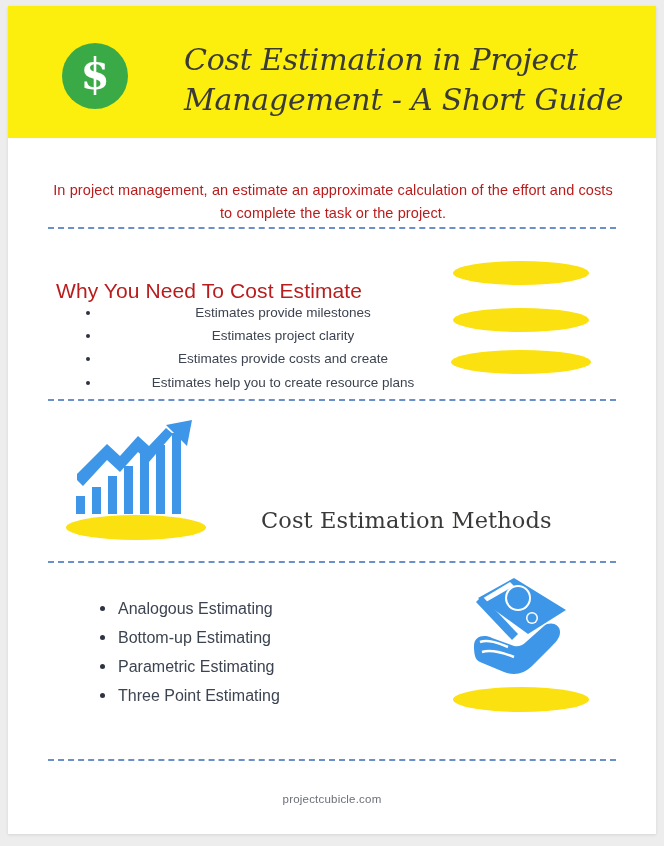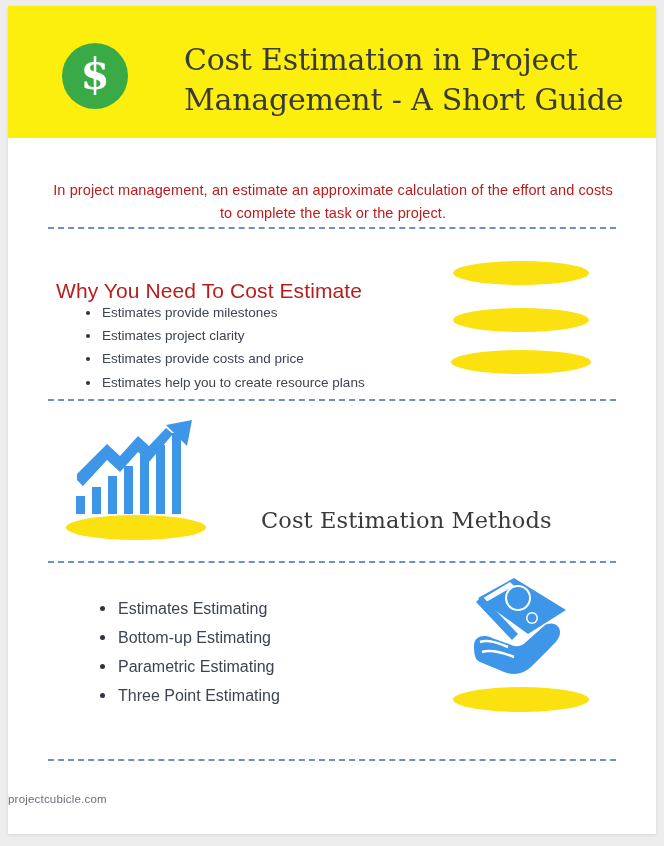--- a/index.html
+++ b/index.html
@@ -58,20 +58,21 @@
     position: absolute;
     left: 176px;
     top: 14px;
     width: 450px;
     font-family: "DejaVu Serif", "Liberation Serif", serif;
     font-size: 30px;
     line-height: 1.33;
     color: #3a3a38;
     font-weight: 400;
     letter-spacing: -0.2px;
+    font-style: italic;
   }
 
   
   .intro {
     position: absolute;
     left: 44px;
     top: 158px;
     width: 562px;
     text-align: center;
     font-size: 14.5px;
@@ -121,20 +122,21 @@
   }
   .why-list {
     left: 58px;
     top: 295px;
     width: 380px;
   }
   .why-list li {
     font-size: 13.5px;
     line-height: 23.2px;
     padding-left: 18px;
+    text-align: center;
   }
   .why-list li::before {
     width: 4px; height: 4px;
     left: 2px; top: 10px;
   }
 
   
   .ellipse {
     position: absolute;
     background: #fbe10f;
@@ -190,21 +192,21 @@
     width: 108px;
     height: 108px;
   }
 
   
   .footer {
     position: absolute;
     left: 0;
     top: 787px;
     width: 648px;
-    text-align: left;
+    text-align: center;
     font-size: 11.5px;
     color: #6b6f78;
     letter-spacing: 0.2px;
   }
 </style>
 </head>
 <body>
 
 <div class="page">
 
@@ -216,21 +218,21 @@
   </div>
 
   <p class="intro">In project management, an estimate an approximate calculation of the effort and costs to complete the task or the project.</p>
 
   <div class="divider d1"></div>
 
   <h2 class="why-heading">Why You Need To Cost Estimate</h2>
   <ul class="bullets why-list">
     <li>Estimates provide milestones</li>
     <li>Estimates project clarity</li>
-    <li>Estimates provide costs and price</li>
+    <li>Estimates provide costs and create</li>
     <li>Estimates help you to create resource plans</li>
   </ul>
 
   <div class="ellipse ell-a"></div>
   <div class="ellipse ell-b"></div>
   <div class="ellipse ell-c"></div>
 
   <div class="divider d2"></div>
 
   <div class="ellipse ell-chart"></div>
@@ -245,21 +247,21 @@
       <rect x="98" y="15" width="9" height="81"></rect>
       <path d="M3 62 L9 68 L33 42 L46 54 L64 34 L75 44 L99 16 L92 10 L75 28 L64 18 L46 38 L33 26 L3 56 Z"></path>
       <path d="M118 2 L92 7 L113 28 Z"></path>
     </g>
   </svg>
   <h2 class="methods-heading">Cost Estimation Methods</h2>
 
   <div class="divider d3"></div>
 
   <ul class="bullets methods-list">
-    <li>Estimates Estimating</li>
+    <li>Analogous Estimating</li>
     <li>Bottom-up Estimating</li>
     <li>Parametric Estimating</li>
     <li>Three Point Estimating</li>
   </ul>
 
   <div class="ellipse ell-hand"></div>
   <svg class="hand-icon" viewBox="0 0 108 108">
     <g fill="#3d96e8">
 
       <path d="M8 22 L44 2 L96 34 L58 58 Z"></path>

